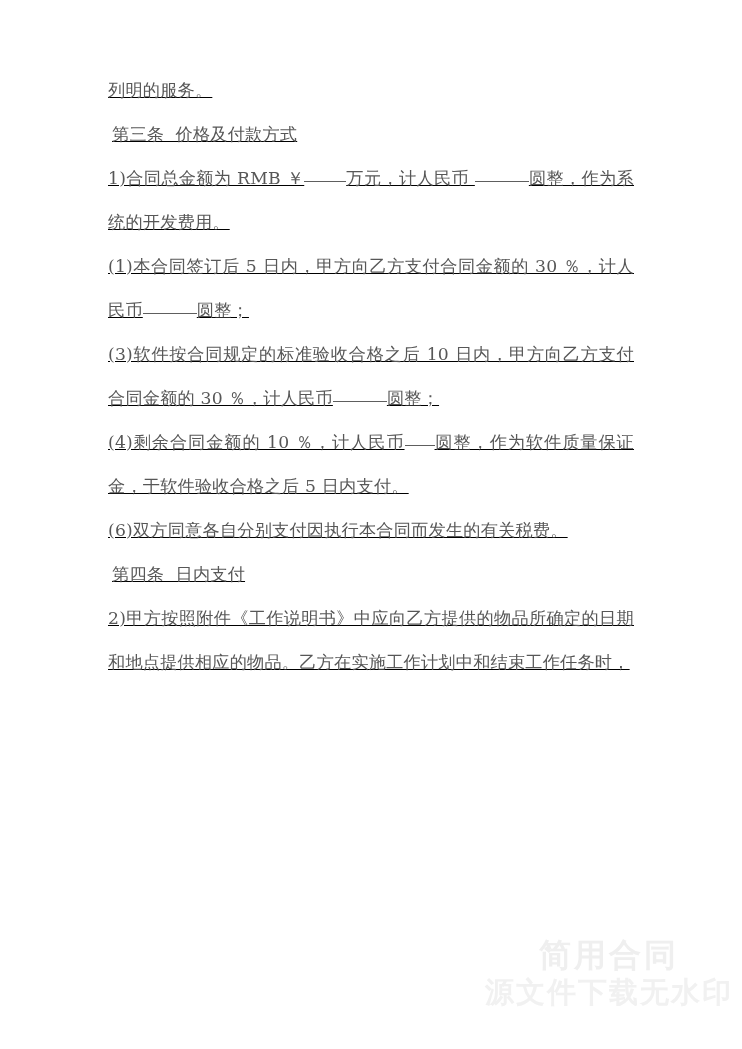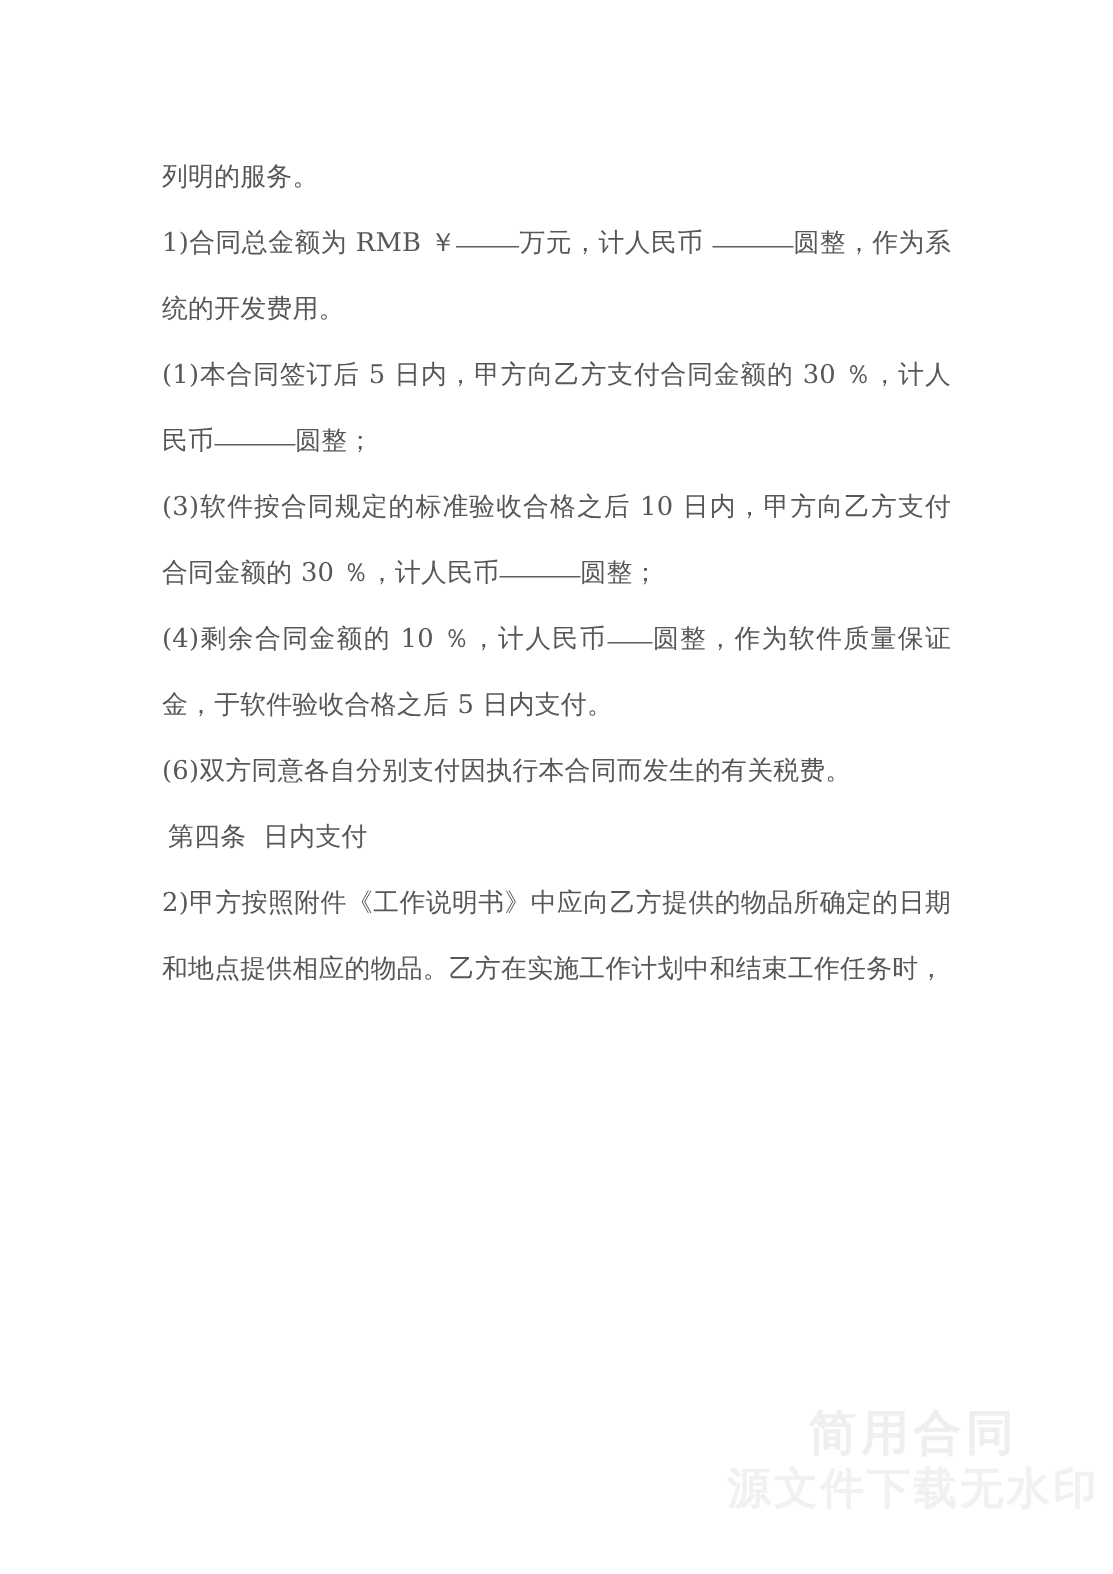--- a/index.html
+++ b/index.html
@@ -19,22 +19,23 @@
     position: absolute;
     left: 0; top: 0;
     width: 742px;
     height: 1049px;
     background: #ffffff;
   }
 
   #doc-body {
     position: absolute;
     left: 108px;
-    top: 96px;
+    top: 68px;
     width: 526px;
+    text-decoration: underline;
   }
 
   .para {
     margin: 0;
     color: #575757;
     font-size: 17.2px;
     line-height: 44px;
     letter-spacing: 0.2px;
     text-align: justify;
     text-justify: inter-ideograph;
@@ -94,20 +95,21 @@
 </style>
 </head>
 <body>
 
 <div id="page">
 
   <div id="doc-body">
 
     <p class="para">列明的服务。</p>
 
+    <p class="para heading">第三条  价格及付款方式</p>
 
     <p class="para justify"><span>1)合同总金额为 RMB ￥</span><span class="blank w4"></span><span>万元，计人民币 </span><span class="blank w5"></span><span>圆整，作为系统的开发费用。</span></p>
 
 
     <p class="para justify"><span>(1)本合同签订后 5 日内，甲方向乙方支付合同金额的 30 ％，计人民币</span><span class="blank w5"></span><span>圆整；</span></p>
 
 
     <p class="para justify"><span>(3)软件按合同规定的标准验收合格之后 10 日内，甲方向乙方支付合同金额的 30 ％，计人民币</span><span class="blank w5"></span><span>圆整；</span></p>
 
     <p class="para justify"><span>(4)剩余合同金额的 10 ％，计人民币</span><span class="blank w3"></span><span>圆整，作为软件质量保证金，于软件验收合格之后 5 日内支付。</span></p>

